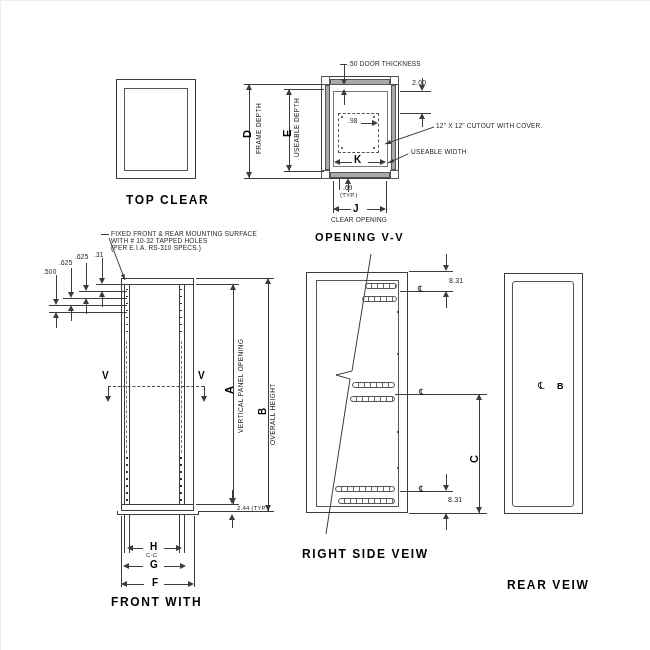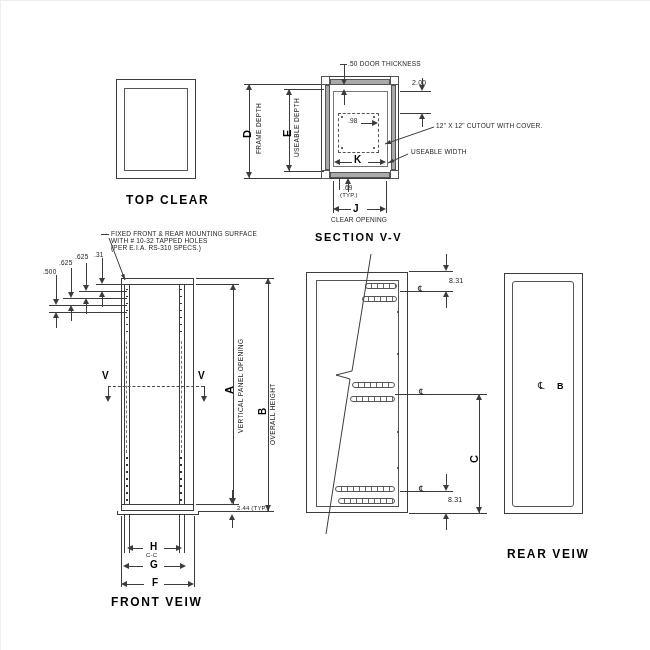--- a/index.html
+++ b/index.html
@@ -73,21 +73,21 @@
     <div class="gray" style="left:329px;top:78px;width:60px;height:6px;"></div>
     <div class="gray" style="left:324px;top:84px;width:5px;height:85px;"></div>
     <div class="gray" style="left:390px;top:84px;width:5px;height:85px;"></div>
     <div class="gray" style="left:329px;top:171px;width:60px;height:6px;"></div>
     <div class="rect thin" style="left:332px;top:90px;width:55px;height:76px;border-color:#777;"></div>
     <div class="dash" style="left:337px;top:112px;width:41px;height:40px;"></div>
     <div class="dot" style="left:340px;top:115px;"></div>
     <div class="dot" style="left:372px;top:115px;"></div>
     <div class="dot" style="left:340px;top:146px;"></div>
     <div class="dot" style="left:372px;top:146px;"></div>
-    <div class="vtitle" style="left:314px;top:230px;font-size:11px;">SECTION V-V</div>
+    <div class="vtitle" style="left:314px;top:230px;font-size:11px;">OPENING V-V</div>
   </div>
 
   <div class="g">
     <div class="t" style="left:347px;top:59px;">.50 DOOR THICKNESS</div>
     <div class="hl" style="left:339px;top:63px;width:7px;"></div>
     <div class="vl" style="left:343px;top:63px;height:15px;"></div>
     <div class="ad" style="left:340px;top:78px;"></div>
     <div class="au" style="left:340px;top:88px;"></div>
     <div class="vl" style="left:343px;top:94px;height:10px;"></div>
   </div>
@@ -147,21 +147,21 @@
     <div class="vl" style="left:123px;top:283px;height:220px;"></div>
     <div class="vl" style="left:128px;top:283px;height:220px;"></div>
     <div class="vl" style="left:178px;top:283px;height:220px;"></div>
     <div class="vl" style="left:183px;top:283px;height:220px;"></div>
     <div class="dots" style="left:125px;top:288px;height:46px;"></div>
     <div class="dots" style="left:125px;top:456px;height:46px;"></div>
     <div class="dots" style="left:179px;top:288px;height:46px;"></div>
     <div class="dots" style="left:179px;top:456px;height:46px;"></div>
     <div class="dashv" style="left:125px;top:340px;height:112px;"></div>
     <div class="dashv" style="left:180px;top:340px;height:112px;"></div>
-    <div class="vtitle" style="left:110px;top:594px;">FRONT VEIW</div>
+    <div class="vtitle" style="left:110px;top:594px;">FRONT WITH</div>
   </div>
 
   <div class="g">
     <div class="hl" style="left:100px;top:233px;width:8px;"></div>
     <div class="t" style="left:110px;top:229px;">FIXED FRONT &amp; REAR MOUNTING SURFACE</div>
     <div class="t" style="left:110px;top:236px;">WITH # 10-32 TAPPED HOLES</div>
     <div class="t" style="left:110px;top:243px;">(PER E.I.A. RS-310 SPECS.)</div>
   </div>
 
   <div class="g">
@@ -261,20 +261,21 @@
     <div class="slot" style="left:364px;top:282px;width:32px;"></div>
     <div class="slot" style="left:361px;top:295px;width:35px;"></div>
     <div class="slot" style="left:351px;top:381px;width:43px;"></div>
     <div class="slot" style="left:349px;top:395px;width:45px;"></div>
     <div class="slot" style="left:334px;top:485px;width:60px;"></div>
     <div class="slot" style="left:337px;top:497px;width:57px;"></div>
     <div class="dot" style="left:396px;top:310px;"></div>
     <div class="dot" style="left:396px;top:352px;"></div>
     <div class="dot" style="left:396px;top:430px;"></div>
     <div class="dot" style="left:396px;top:466px;"></div>
+    <div class="vtitle" style="left:301px;top:546px;">RIGHT SIDE VEIW</div>
   </div>
 
   <div class="g">
     <div class="hl" style="left:408px;top:270px;width:44px;"></div>
     <div class="hl" style="left:399px;top:290px;width:53px;"></div>
     <div class="cl" style="left:417px;top:283px;">℄</div>
     <div class="vl" style="left:445px;top:253px;height:11px;"></div>
     <div class="ad" style="left:442px;top:264px;"></div>
     <div class="t t7" style="left:448px;top:276px;">8.31</div>
     <div class="au" style="left:442px;top:290px;"></div>
@@ -299,21 +300,21 @@
     <div class="t t7" style="left:447px;top:495px;">8.31</div>
     <div class="au" style="left:442px;top:512px;"></div>
     <div class="vl" style="left:445px;top:518px;height:11px;"></div>
   </div>
 
   <div class="g">
     <div class="rect" style="left:503px;top:272px;width:79px;height:241px;"></div>
     <div class="rect thin" style="left:511px;top:280px;width:62px;height:226px;border-radius:3px;"></div>
     <div class="cl" style="left:537px;top:379px;font-size:10px;">℄</div>
     <div class="dim" style="left:556px;top:380px;font-size:9px;">B</div>
-    <div class="vtitle" style="left:506px;top:546px;text-align:right;">REAR VEIW</div>
+    <div class="vtitle" style="left:506px;top:577px;text-align:right;">REAR VEIW</div>
   </div>
 
   <svg width="650" height="650">
     <line x1="433" y1="126" x2="384" y2="143" stroke="#3c3c3c" stroke-width="1"></line>
     <polygon points="384,143 390.3,142.9 388.9,139.1" fill="#3c3c3c"></polygon>
     <line x1="407" y1="153" x2="387" y2="162" stroke="#3c3c3c" stroke-width="1"></line>
     <polygon points="387,162 393.3,161.3 391.7,157.7" fill="#3c3c3c"></polygon>
     <line x1="108" y1="237" x2="124" y2="279" stroke="#3c3c3c" stroke-width="1"></line>
     <polygon points="124,279 123.5,272.7 119.9,274.3" fill="#3c3c3c"></polygon>
     <polyline points="370,253 351,370 335,374 349,378 325,533" fill="none" stroke="#3c3c3c" stroke-width="1"></polyline>

